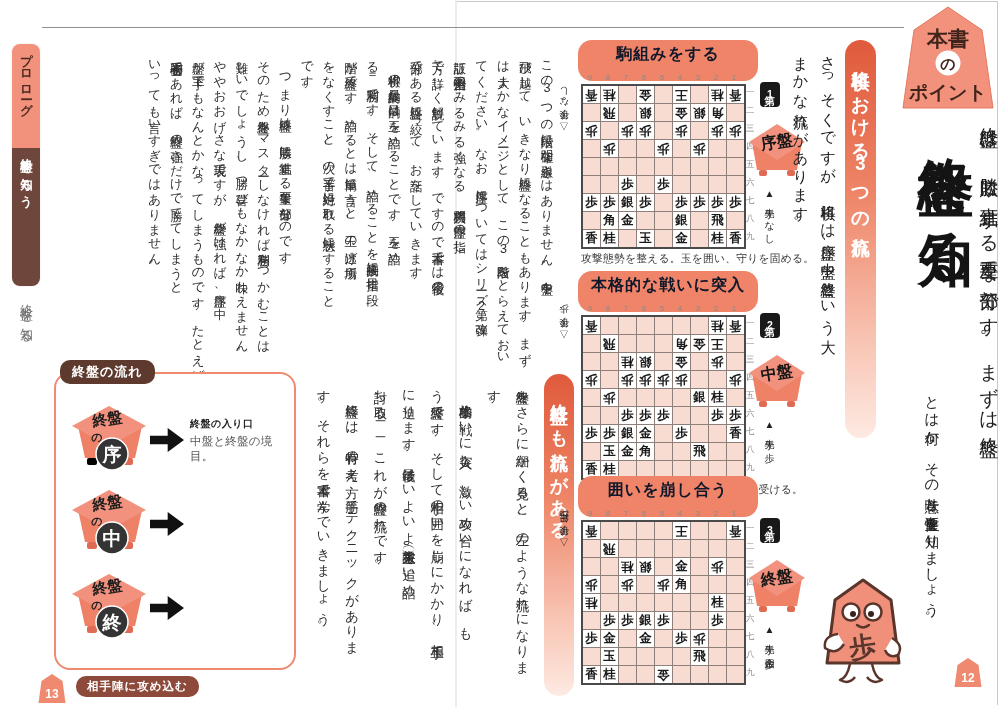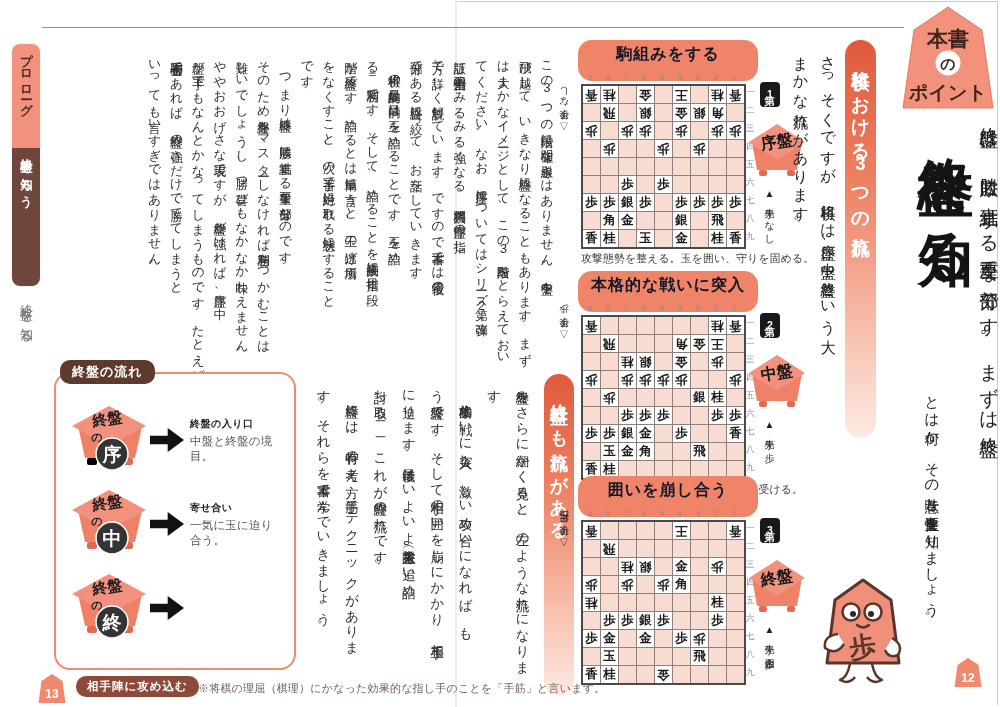--- a/index.html
+++ b/index.html
@@ -128,24 +128,20 @@
         <polygon points="8,22 72,22 65,54 15,54" fill="#ee8166"></polygon>
         <rect x="17" y="54" width="10" height="7" rx="2" fill="#e06b52"></rect>
         <rect x="53" y="54" width="10" height="7" rx="2" fill="#e06b52"></rect>
         <polygon points="39,2 76,22 39,42 2,22" fill="#f2927e"></polygon>
         <text x="38" y="20" text-anchor="middle" transform="rotate(-9 38 20)" font-size="15" font-weight="bold" fill="#1c1c1c" font-family="Liberation Serif,serif">終盤</text>
         <text x="27" y="37" text-anchor="middle" font-size="11" font-weight="bold" fill="#1c1c1c" font-family="Liberation Serif,serif">の</text>
         <circle cx="42" cy="50" r="16" fill="#343434" stroke="#fff" stroke-width="1.5"></circle>
         <text x="42" y="57" text-anchor="middle" font-size="19" font-weight="bold" fill="#fff" font-family="Liberation Serif,serif">中</text>
       </svg>
       <div class="flow-arrow"></div>
-      <div class="flow-text">
-        <div class="flow-label">寄せ合い</div>
-        <div class="flow-desc">一気に玉に迫り合う。</div>
-      </div>
     </div>
     <div class="flow-item" style="top:192px;">
       <svg class="flow-icon" width="78" height="72" viewBox="0 0 78 72">
         <polygon points="8,22 72,22 65,54 15,54" fill="#ee8166"></polygon>
         <rect x="17" y="54" width="10" height="7" rx="2" fill="#e06b52"></rect>
         <rect x="53" y="54" width="10" height="7" rx="2" fill="#e06b52"></rect>
         <polygon points="39,2 76,22 39,42 2,22" fill="#f2927e"></polygon>
         <text x="38" y="20" text-anchor="middle" transform="rotate(-9 38 20)" font-size="15" font-weight="bold" fill="#1c1c1c" font-family="Liberation Serif,serif">終盤</text>
         <text x="27" y="37" text-anchor="middle" font-size="11" font-weight="bold" fill="#1c1c1c" font-family="Liberation Serif,serif">の</text>
         <circle cx="42" cy="50" r="16" fill="#343434" stroke="#fff" stroke-width="1.5"></circle>
@@ -168,21 +164,20 @@
       <div class="vcol">討ち取る──これが終盤の流れです。</div>
       <div class="vcol">　終盤には、特有の考え方、手筋、テクニックがありま</div>
       <div class="vcol">す。それらを本書で学んでいきましょう。</div>
     </div>
 
   <svg class="abs" style="left:36px;top:672px;" width="32" height="34" viewBox="0 0 32 34">
     <polygon points="16,2 26.5,9 29.5,31 2.5,31 5.5,9" fill="#ef8a70"></polygon>
     <text x="16" y="26" text-anchor="middle" font-size="12" font-weight="bold" fill="#fff" class="pageno">13</text>
   </svg>
   <div class="abs memo-badge">相手陣に攻め込む</div>
-  <div class="abs memo-text">※将棋の理屈（棋理）にかなった効果的な指し手のことを「手筋」と言います。</div>
 
   <div class="diagram" style="top:40px;">
     <div class="dg-header">駒組みをする</div>
     <div class="files">
         <span>9</span>
         <span>8</span>
         <span>7</span>
         <span>6</span>
         <span>5</span>
         <span>4</span>

